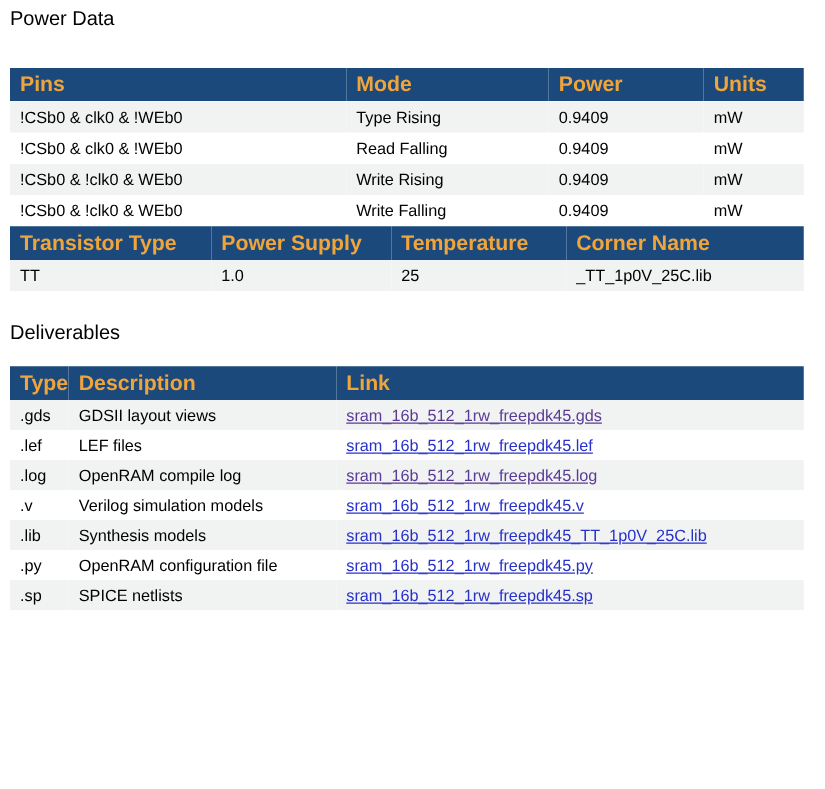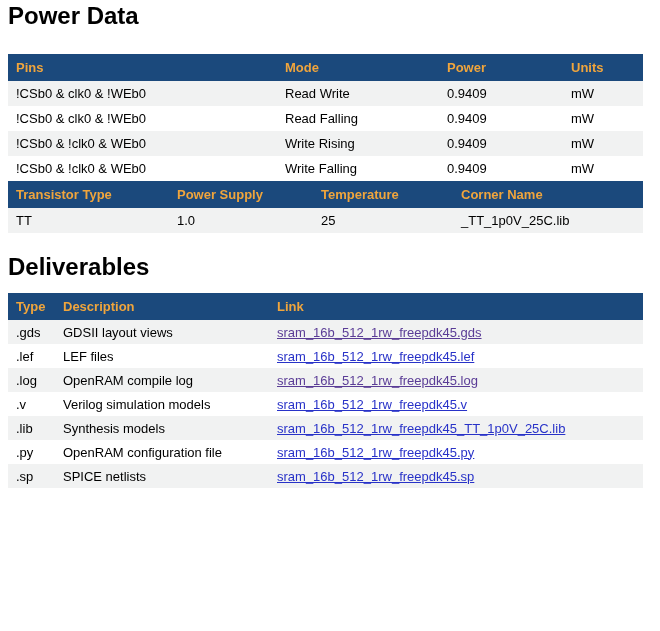--- a/index.html
+++ b/index.html
@@ -11,23 +11,23 @@
   body {
     font-family: "Liberation Sans", "DejaVu Sans", sans-serif;
     font-size: 13px;
     color: #000000;
   }
   .page {
     padding: 2px 8px 0 8px;
     width: 644px;
   }
   h2.section-heading {
-    font-size: 24px;
+    font-size: 16px;
     line-height: 23px;
-    font-weight: bold;
+    font-weight: normal;
     color: #000000;
     margin: 22px 0 27px 0;
     padding: 0;
   }
   h2.section-heading.first {
     margin-top: 2px;
   }
   h2.section-heading.tight-bottom {
     margin-bottom: 15px;
   }
@@ -35,21 +35,21 @@
     border-collapse: collapse;
     table-layout: fixed;
     width: 635px;
     border: none;
   }
   table.data-table th {
     background: var(--hdr-bg, #1B497C);
     color: var(--hdr-fg, #F0A53C);
     font-weight: bold;
     text-align: left;
-    font-size: 13px;
+    font-size: 17px;
     height: 27px;
     padding: 0 8px;
     vertical-align: middle;
     overflow: hidden;
     white-space: nowrap;
   }
   table.data-table td {
     font-size: 13px;
     height: 25px;
     padding: 0 8px;
@@ -91,21 +91,21 @@
           <tr>
             <th>Pins</th>
             <th>Mode</th>
             <th>Power</th>
             <th>Units</th>
           </tr>
         </thead>
         <tbody>
           <tr>
             <td>!CSb0 &amp; clk0 &amp; !WEb0</td>
-            <td>Read Write</td>
+            <td>Type Rising</td>
             <td>0.9409</td>
             <td>mW</td>
           </tr>
           <tr>
             <td>!CSb0 &amp; clk0 &amp; !WEb0</td>
             <td>Read Falling</td>
             <td>0.9409</td>
             <td>mW</td>
           </tr>
           <tr>

